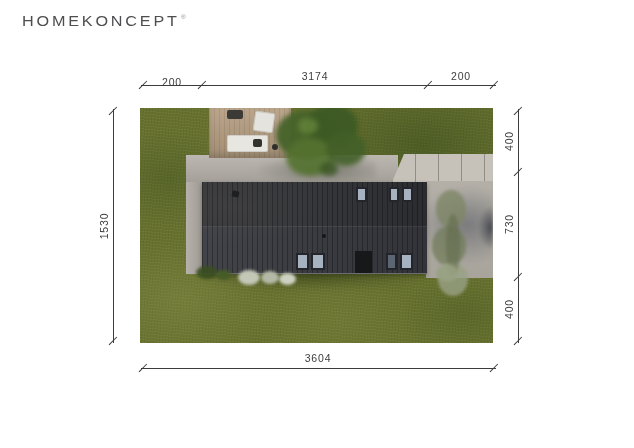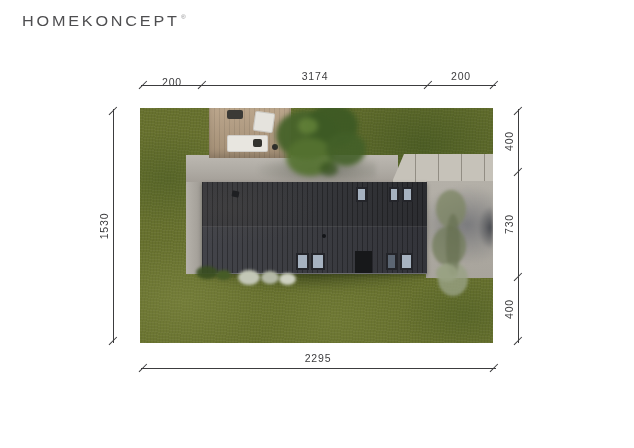--- a/index.html
+++ b/index.html
@@ -189,16 +189,16 @@
     <span class="tick" style="left:518px;top:341px;"></span>
     <div class="dim-label v" style="left:489px;top:135px;width:40px;">400</div>
     <div class="dim-label v" style="left:489px;top:218px;width:40px;">730</div>
     <div class="dim-label v" style="left:489px;top:303px;width:40px;">400</div>
   </div>
 
   <div>
     <div class="dim-line-h" style="left:141px;top:368px;width:355px;"></div>
     <span class="tick" style="left:143px;top:368px;"></span>
     <span class="tick" style="left:494px;top:368px;"></span>
-    <div class="dim-label" style="left:293px;top:352px;width:50px;">2295</div>
+    <div class="dim-label" style="left:293px;top:352px;width:50px;">3604</div>
   </div>
 
 </div>
 
 </body></html>

